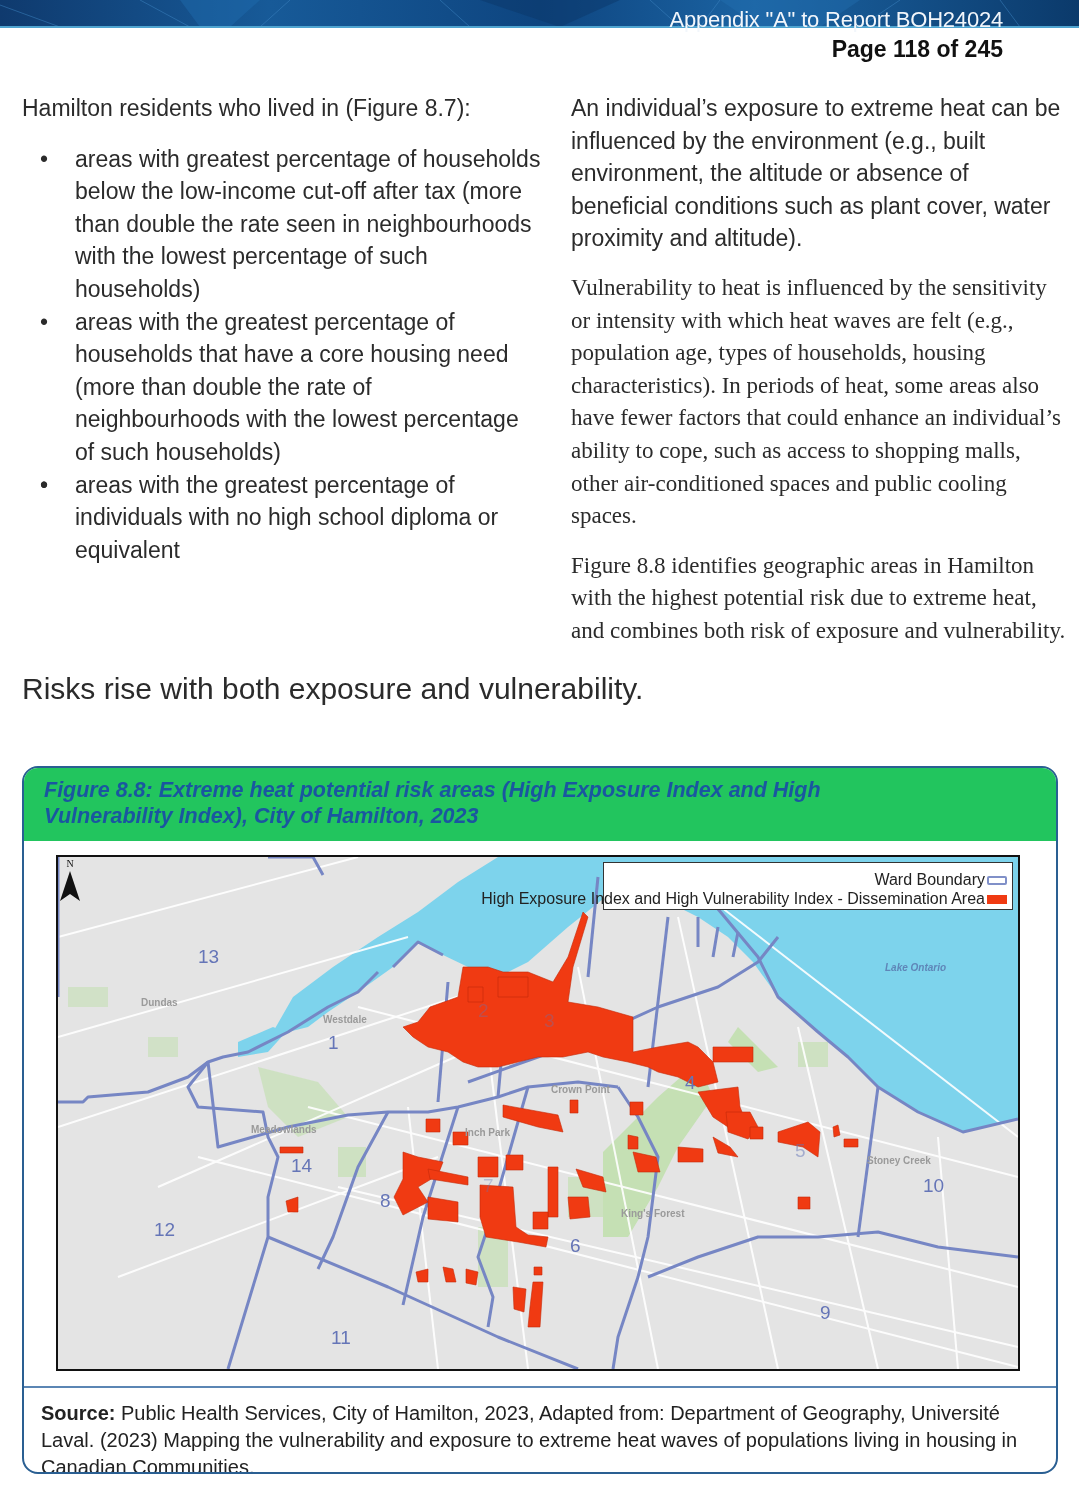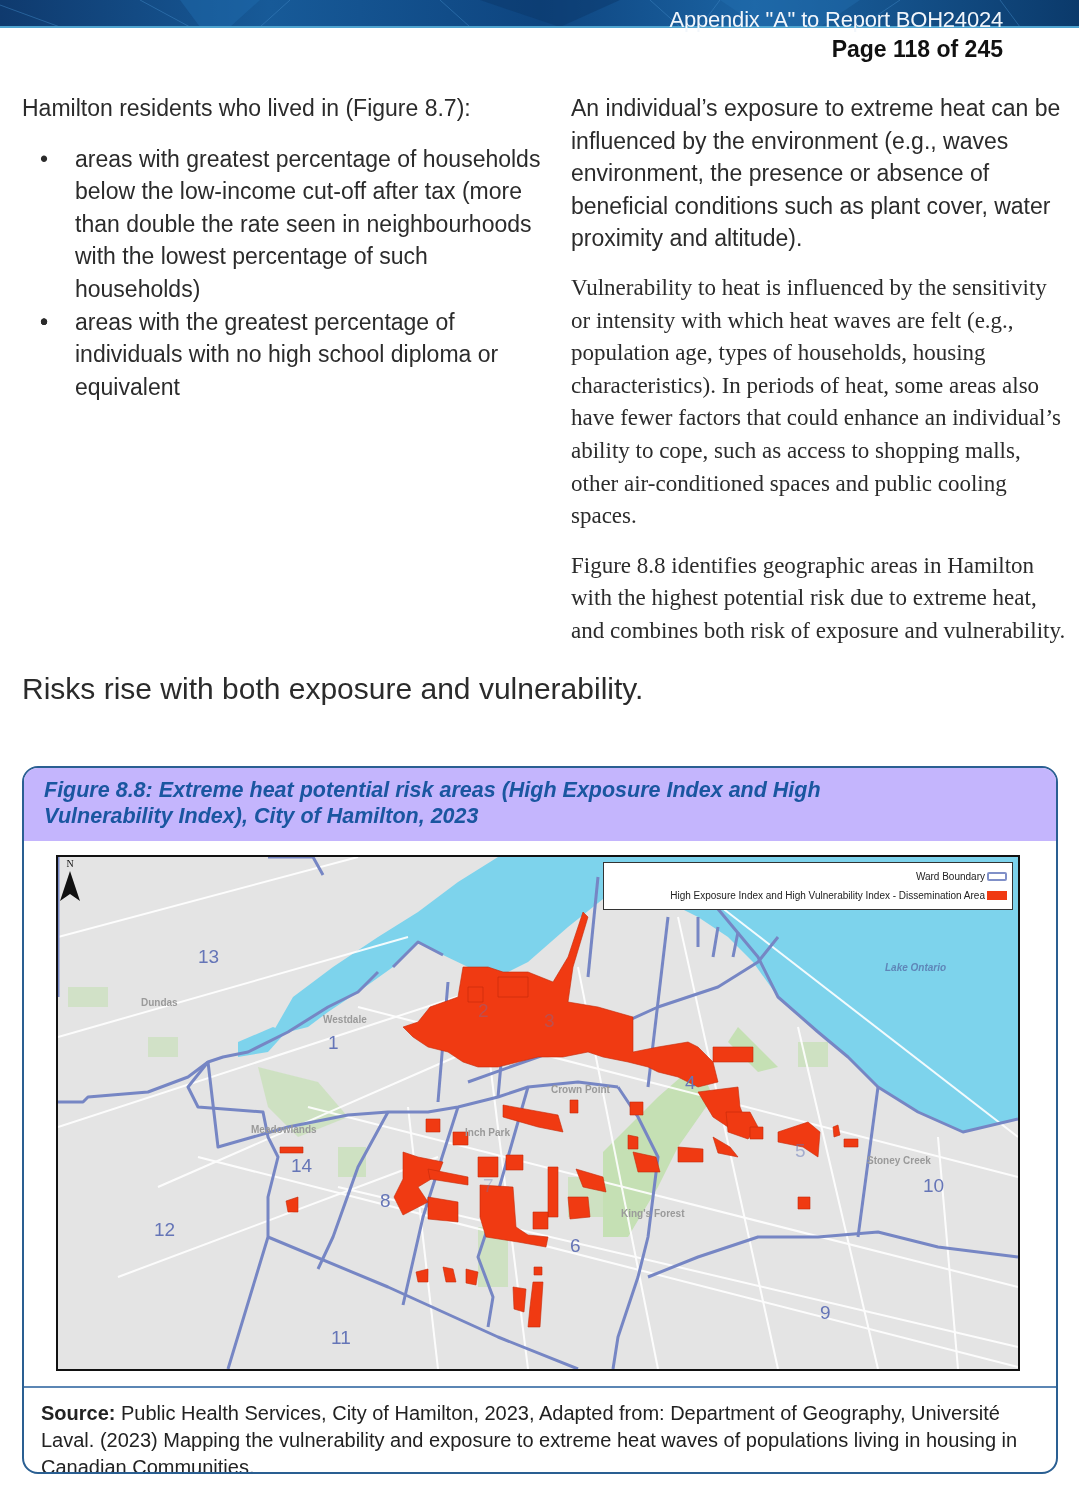--- a/index.html
+++ b/index.html
@@ -22,27 +22,27 @@
   .col p { margin: 0; }
   .col-right p + p { margin-top: 17px; font-family: Liberation Serif, serif; }
   .bullets { list-style: none; margin: 18px 0 0 0; padding: 0; }
   .bullets li { position: relative; padding-left: 53px; }
   .bullets li .dot { position: absolute; left: 18px; top: 0; }
   .risk { position: absolute; left: 22px; top: 672px; font-size: 30px; color: #2b2b2b; }
 
   
   .figure { position: absolute; left: 22px; top: 766px; width: 1036px; height: 708px;
     border: 2px solid #2a5f92; border-radius: 16px; overflow: hidden; background: #fff; }
-  .fig-head { position: absolute; left: 0; top: 0; width: 100%; height: 73px; background: #c4b5fd; }
+  .fig-head { position: absolute; left: 0; top: 0; width: 100%; height: 73px; background: #22c55e; }
   .fig-title { position: absolute; left: 20px; top: 9px; width: 900px; font-size: 21.5px; line-height: 26px;
     font-weight: bold; font-style: italic; color: #1a56a0; }
   .map-frame { position: absolute; left: 32px; top: 87px; width: 964px; height: 516px; border: 2px solid #111; background: #e4e4e4; overflow: hidden; }
   .map-frame svg { position: absolute; left: 0; top: 0; }
   .legend { position: absolute; left: 545px; top: 5px; width: 410px; height: 48px; background: #fff; border: 1px solid #333; }
-  .legend-row { position: absolute; right: 5px; font-size: 10px; color: #222; display: flex; align-items: center; white-space: nowrap; }
+  .legend-row { position: absolute; right: 5px; font-size: 16px; color: #222; display: flex; align-items: center; white-space: nowrap; }
   .legend-row.r1 { top: 8px; }
   .legend-row.r2 { top: 27px; }
   .sw-ward { display: inline-block; width: 20px; height: 9px; border: 2px solid #8090c8; border-radius: 2px; margin-left: 2px; background: #fff; }
   .sw-da { display: inline-block; width: 20px; height: 9px; background: #f03a12; margin-left: 2px; }
   .north { position: absolute; right: 6px; bottom: 6px; width: 24px; height: 46px; }
   .fig-sep { position: absolute; left: 0; top: 618px; width: 100%; height: 2px; background: #5b86b4; }
   .source { position: absolute; left: 17px; top: 632px; width: 1000px; font-size: 20px; line-height: 27px; color: #222; }
   .source b { font-weight: bold; }
   .source a { color: #737373; text-decoration: underline; }
 
@@ -64,29 +64,29 @@
   </svg>
 </div>
 <div class="banner-line"></div>
 <div class="appendix">Appendix "A" to Report BOH24024</div>
 <div class="page-no">Page 118 of 245</div>
 
 <div class="col col-left">
   <p>Hamilton residents who lived in (Figure 8.7):</p>
   <ul class="bullets">
     <li><span class="dot">•</span><span>areas with greatest percentage of households below the low-income cut-off after tax (more than double the rate seen in neighbourhoods with the lowest percentage of such households)</span></li>
-    <li><span class="dot">•</span></li>
+    <li><span class="dot">•</span><span>areas with the greatest percentage of households that have a core housing need (more than double the rate of neighbourhoods with the lowest percentage of such households)</span></li>
     <li><span class="dot">•</span></li>
     <li><span class="dot">•</span><span>areas with the greatest percentage of individuals with no high school diploma or equivalent</span></li>
   </ul>
 </div>
 <div class="risk">Risks rise with both exposure and vulnerability.</div>
 
 <div class="col col-right">
-  <p>An individual’s exposure to extreme heat can be influenced by the environment (e.g., waves environment, the presence or absence of beneficial conditions such as plant cover, water proximity and altitude).</p>
+  <p>An individual’s exposure to extreme heat can be influenced by the environment (e.g., built environment, the altitude or absence of beneficial conditions such as plant cover, water proximity and altitude).</p>
   <p>Vulnerability to heat is influenced by the sensitivity or intensity with which heat waves are felt (e.g., population age, types of households, housing characteristics). In periods of heat, some areas also have fewer factors that could enhance an individual’s ability to cope, such as access to shopping malls, other air-conditioned spaces and public cooling spaces.</p>
   <p>Figure 8.8 identifies geographic areas in Hamilton with the highest potential risk due to extreme heat, and combines both risk of exposure and vulnerability.</p>
 </div>
 
 <div class="figure">
   <div class="fig-head">
     <div class="fig-title">Figure 8.8: Extreme heat potential risk areas (High Exposure Index and High Vulnerability Index), City of Hamilton, 2023</div>
   </div>
 
   <div class="map-frame">

